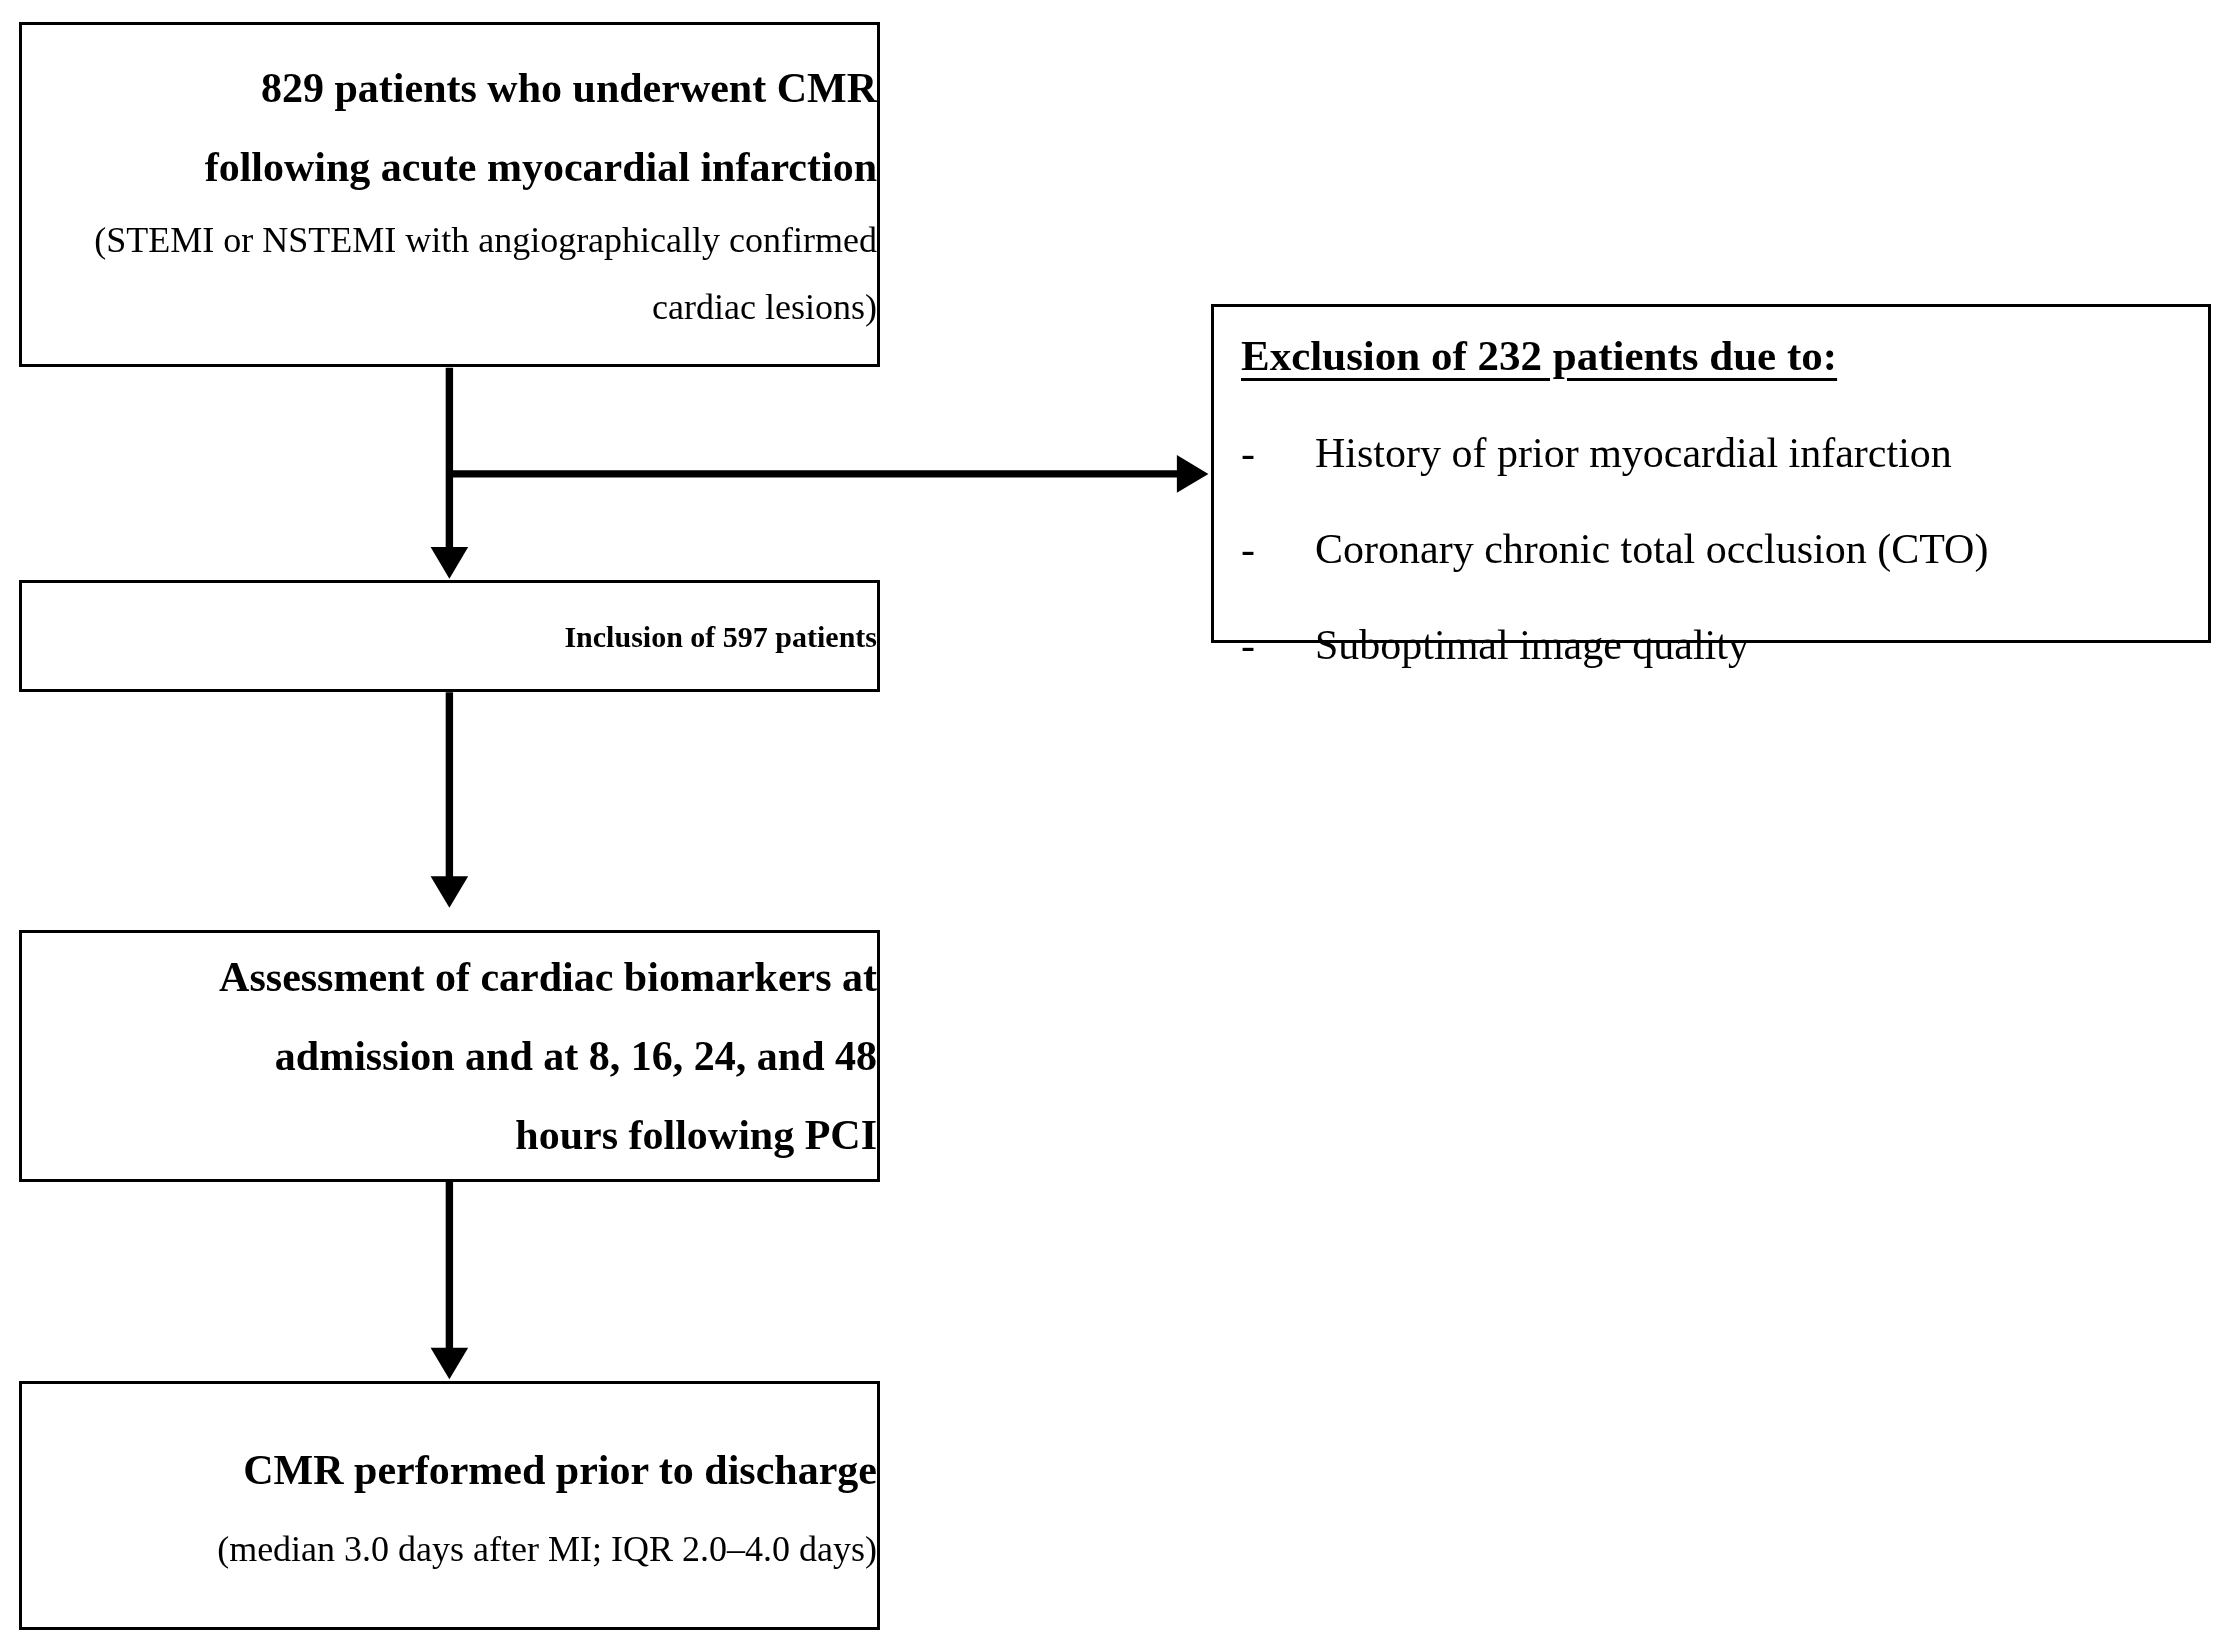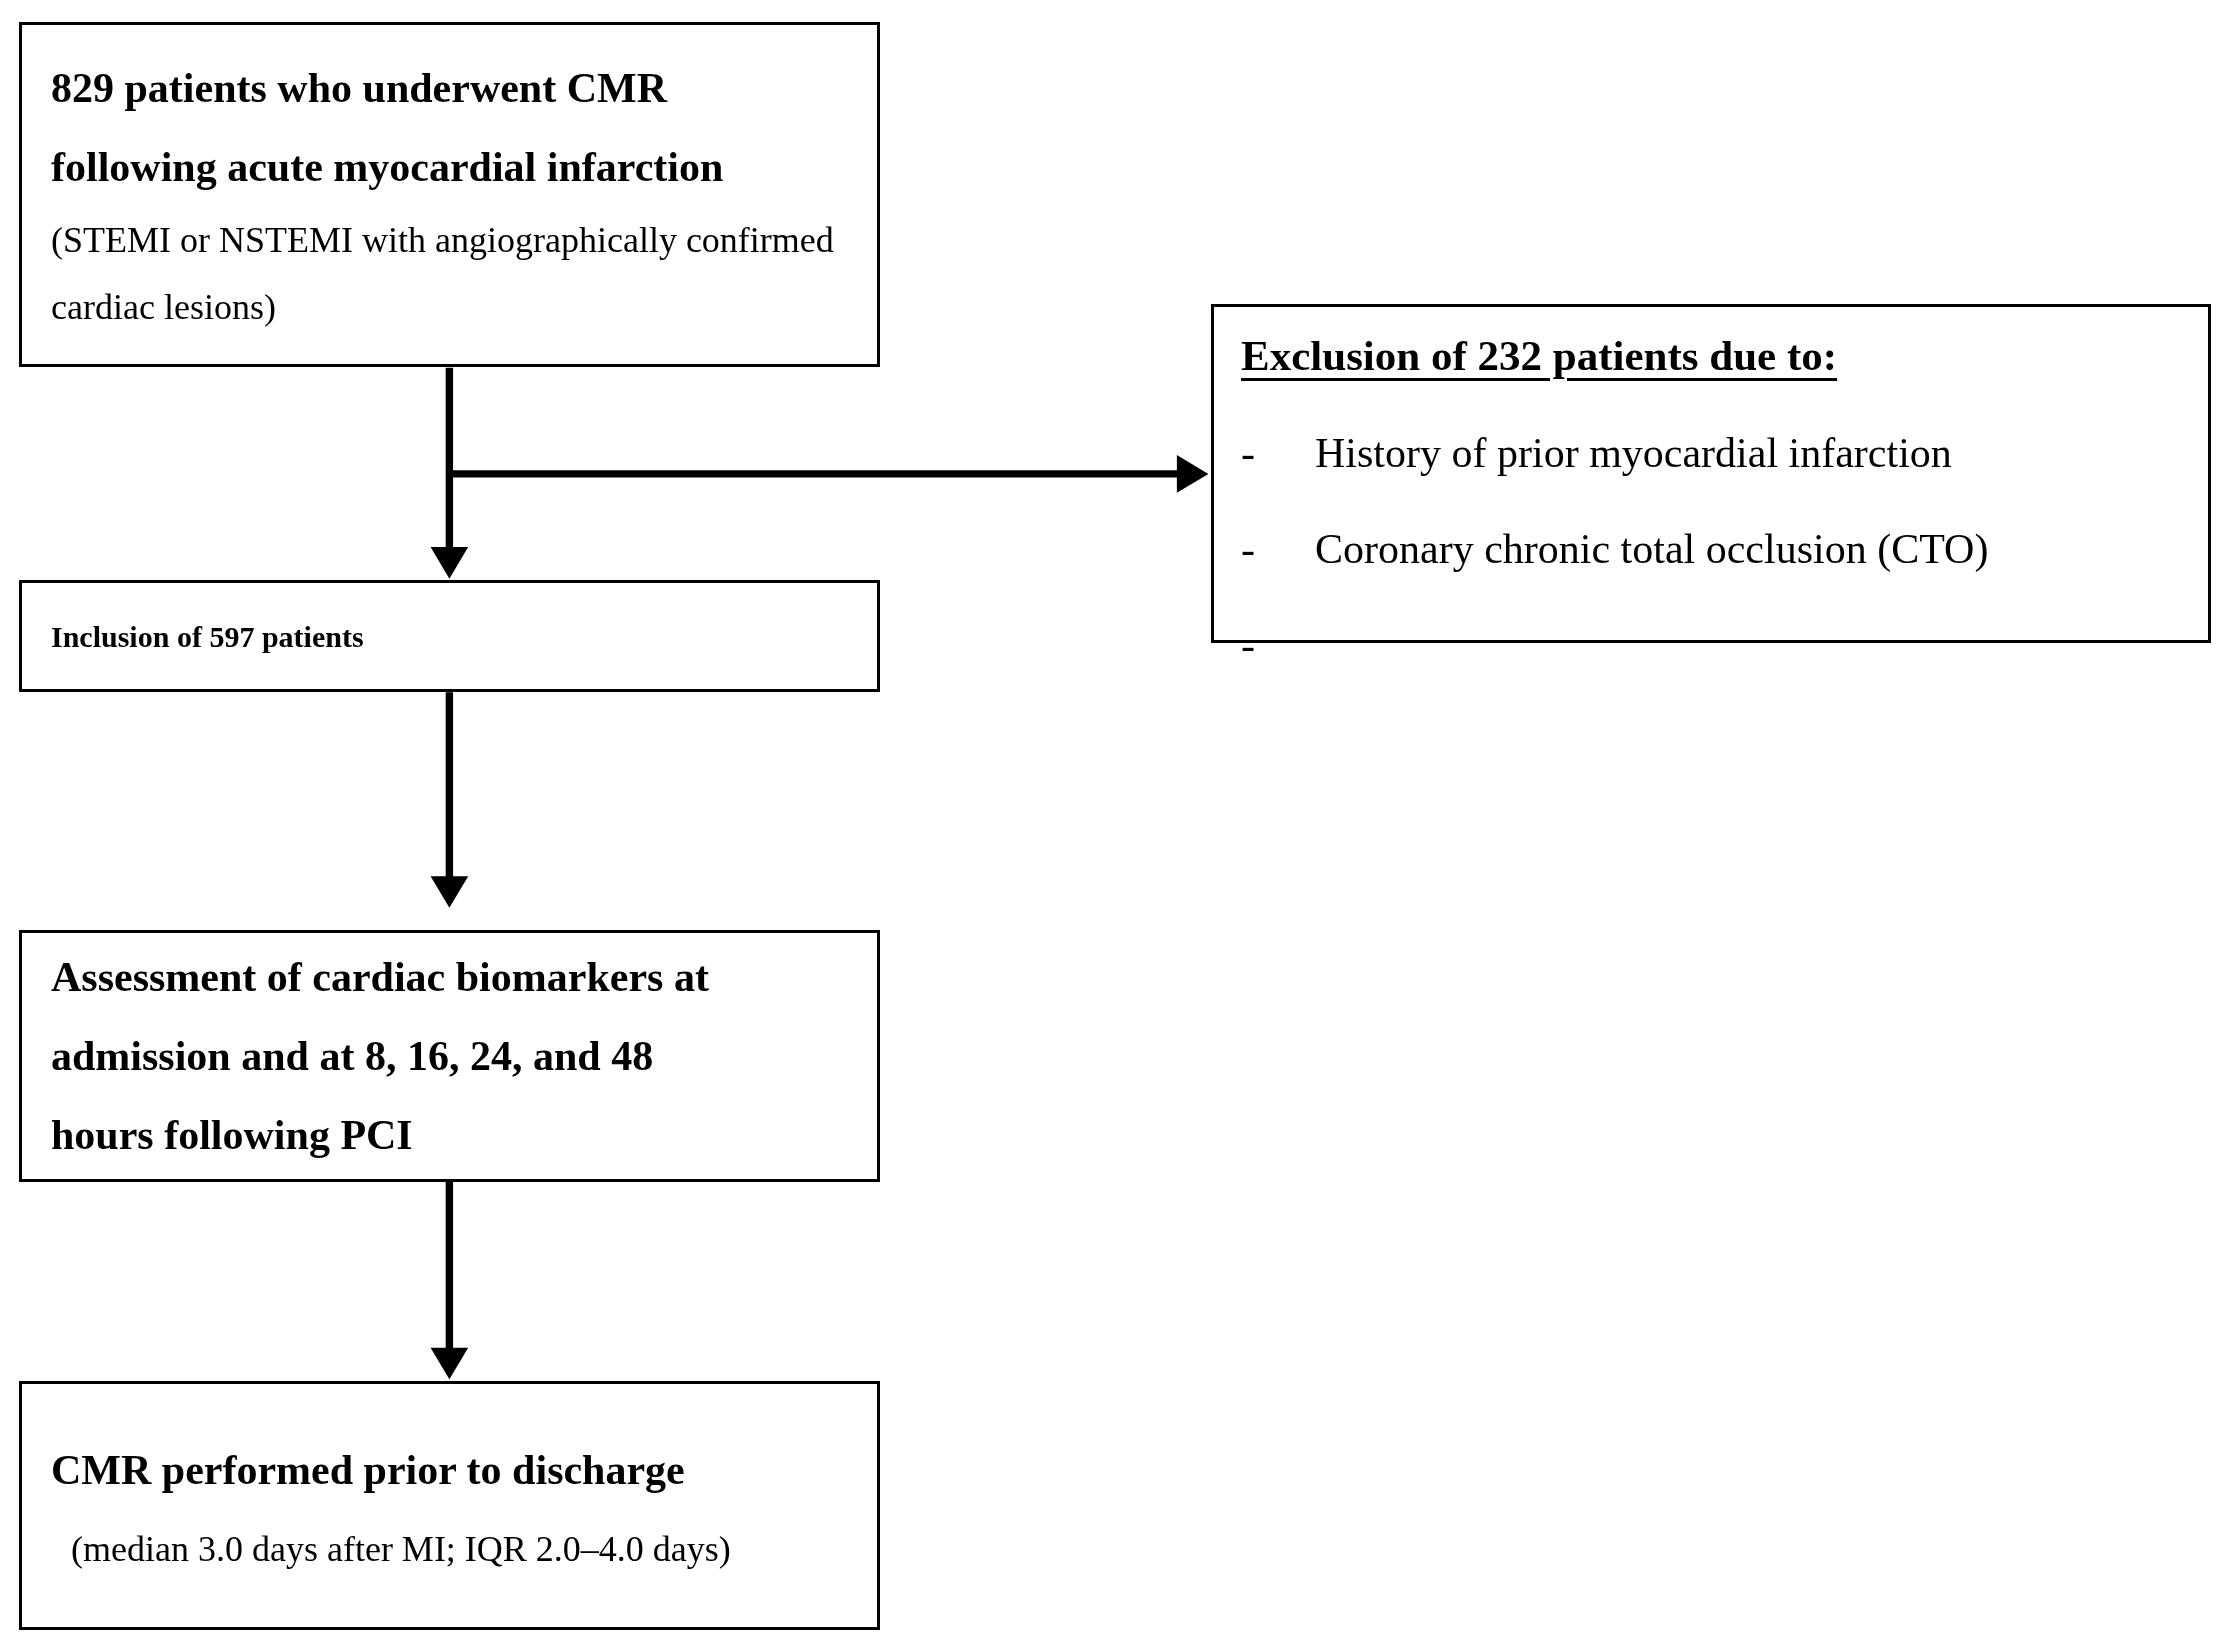--- a/index.html
+++ b/index.html
@@ -18,21 +18,21 @@
   }
   .flowbox {
     position: absolute;
     box-sizing: border-box;
     border: 3.4px solid #000000;
     background: #ffffff;
   }
   .center-box {
     display: flex;
     flex-direction: column;
-    align-items: flex-start;
+    align-items: flex-end;
     justify-content: center;
     text-align: center;
     padding-left: 29px;
   }
   .bold-line {
     font-weight: bold;
     font-size: 42px;
     line-height: 79px;
     white-space: nowrap;
   }
@@ -118,20 +118,21 @@
     <div class="exclusion-item">
       <span class="exclusion-dash">-</span>
       <span>History of prior myocardial infarction</span>
     </div>
     <div class="exclusion-item">
       <span class="exclusion-dash">-</span>
       <span>Coronary chronic total occlusion (CTO)</span>
     </div>
     <div class="exclusion-item">
       <span class="exclusion-dash">-</span>
+      <span>Suboptimal image quality</span>
     </div>
   </div>
 
   <div id="box-inclusion" class="flowbox center-box">
     <div id="inclusion-text" class="bold-line">Inclusion of 597 patients</div>
   </div>
 
   <div id="box-assessment" class="flowbox center-box">
     <div class="bold-line">Assessment of cardiac biomarkers at</div>
     <div class="bold-line">admission and at 8, 16, 24, and 48</div>

